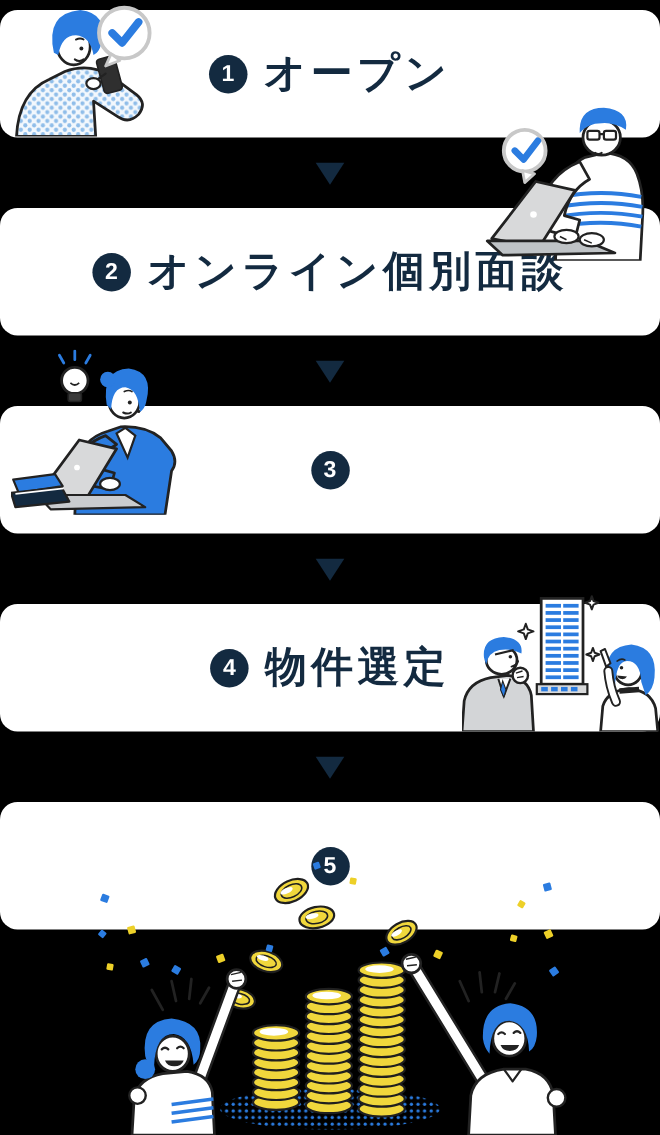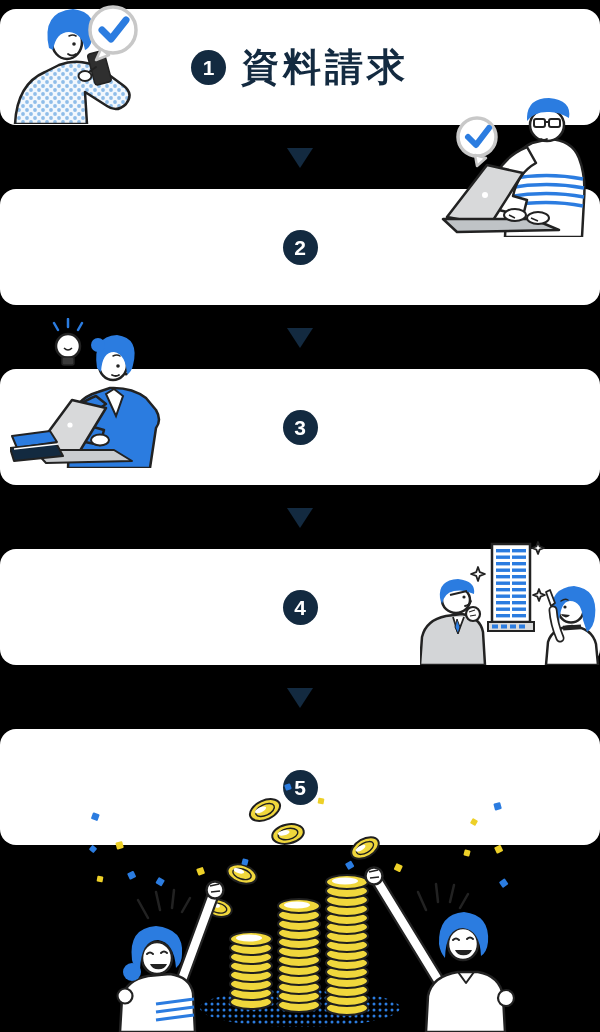--- a/index.html
+++ b/index.html
@@ -36,36 +36,38 @@
   .ill-5{left:60px;top:780px;}
 </style>
 </head>
 <body>
 
 <div class="stage">
 
   <section class="band band-1">
     <div class="step-row">
       <span class="badge">1</span>
-      <span class="step-label">資料請求</span>
+      <span class="step-label">オープン</span>
     </div>
   </section>
   <section class="band band-2">
     <div class="step-row">
       <span class="badge">2</span>
+      <span class="step-label">オンライン個別面談</span>
     </div>
   </section>
   <section class="band band-3">
     <div class="step-row">
       <span class="badge">3</span>
     </div>
   </section>
   <section class="band band-4">
     <div class="step-row">
       <span class="badge">4</span>
+      <span class="step-label">物件選定</span>
     </div>
   </section>
   <section class="band band-5">
     <div class="step-row">
       <span class="badge">5</span>
     </div>
   </section>
 
   <div class="arrow arrow-1"></div>
   <div class="arrow arrow-2"></div>

